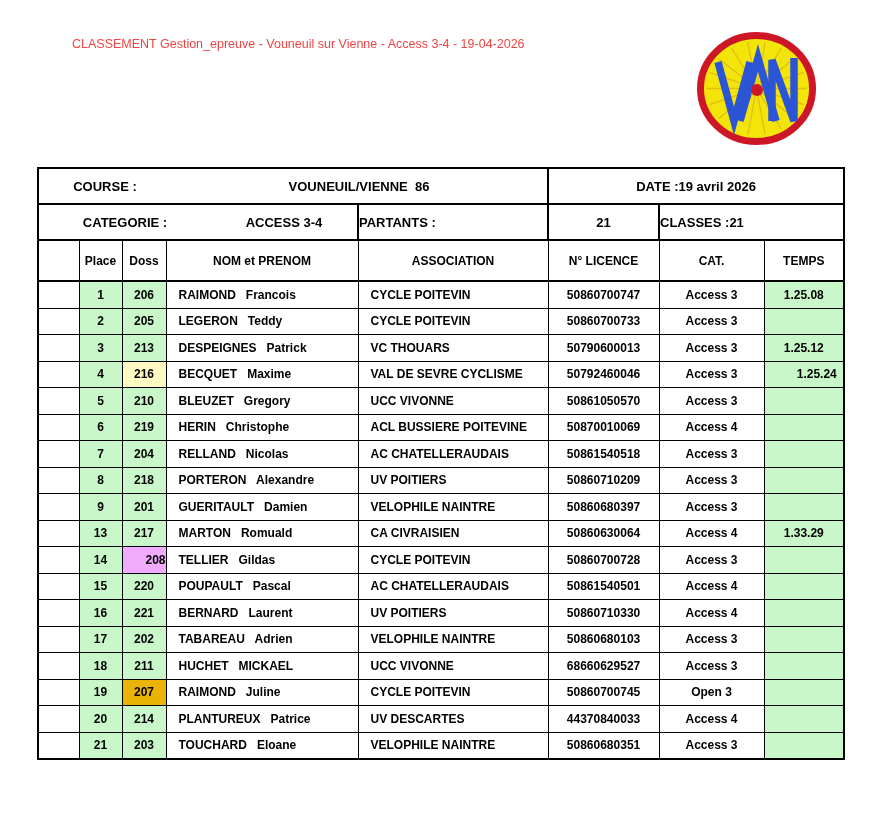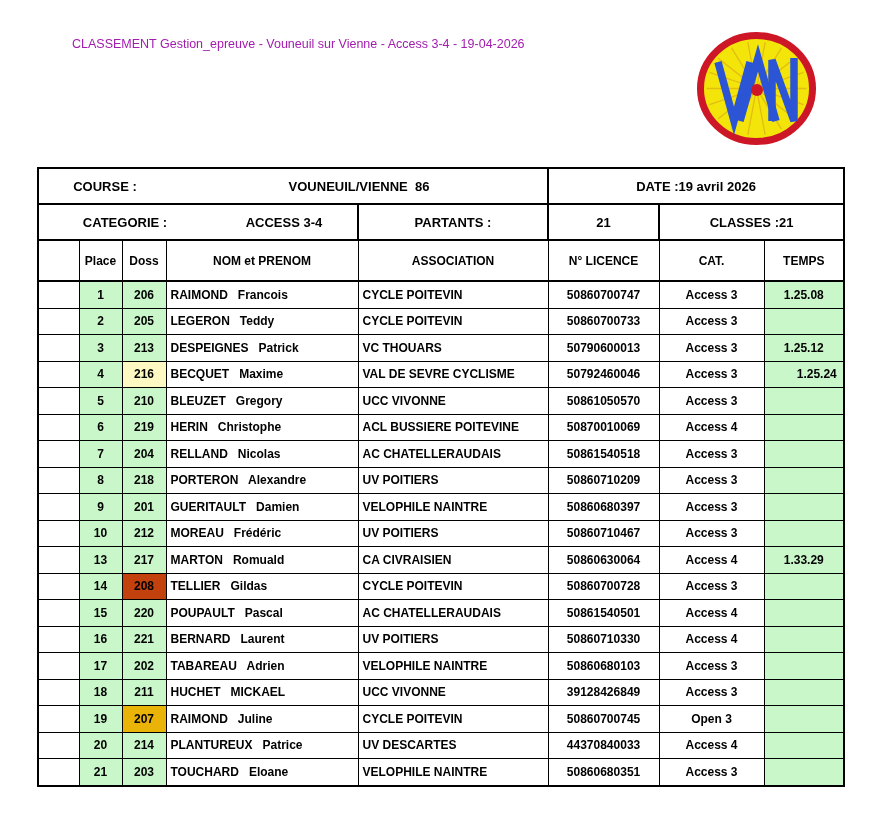--- a/index.html
+++ b/index.html
@@ -2,45 +2,45 @@
 <html><head>
 <meta charset="utf-8">
 <style>
   html,body{margin:0;padding:0;}
   body{
     width:875px;height:839px;position:relative;background:#ffffff;
     font-family:"Liberation Sans","DejaVu Sans",sans-serif;color:#000;
     overflow:hidden;
   }
   .doc-title{
-    position:absolute;left:72px;top:37px;font-size:12.5px;color:#a21caf;
+    position:absolute;left:72px;top:37px;font-size:12.5px;color:#ef4444;
     letter-spacing:0px;white-space:pre;
   }
   .logo{position:absolute;left:697px;top:32px;width:120px;height:114px;}
 
   table.sheet{
     position:absolute;left:37px;top:167px;width:806px;
     border-collapse:collapse;table-layout:fixed;
     border:2px solid #000;
   }
   table.sheet td,table.sheet th{
     border:1px solid #000;vertical-align:middle;overflow:hidden;
     font-weight:bold;font-size:12px;padding:0;
   }
   tr.info-row td{border:2px solid #000;height:34px;font-size:13px;}
   tr.cols-row th{
     border:1px solid #000;border-top:2px solid #000;border-bottom:2px solid #000;
     height:39px;text-align:center;font-size:12px;
   }
   tr.data-row td{height:25.5px;text-align:center;white-space:pre;}
-  tr.data-row td.al{text-align:left;padding-left:4px;}
+  tr.data-row td.al{text-align:left;padding-left:12px;}
   .flex{display:flex;align-items:center;width:100%;}
   .lbl-fixed{display:inline-block;text-align:center;}
   .grow-center{flex:1;text-align:center;}
-  .spread{display:flex;align-items:center;justify-content:center;width:100%;}
+  .spread{display:flex;align-items:center;justify-content:flex-start;width:100%;}
   .gap-right{}
 </style>
 </head>
 <body>
 
 <div class="doc-title">CLASSEMENT Gestion_epreuve - Vouneuil sur Vienne - Access 3-4 - 19-04-2026</div>
 
 <svg class="logo" viewBox="0 0 120 114">
   <ellipse cx="59.5" cy="56.5" rx="56" ry="53" fill="#f3e40a" stroke="#cd1626" stroke-width="7"></ellipse>
   <g stroke="#e2bd12" stroke-width="1.3">
@@ -97,21 +97,21 @@
         </div>
       </td>
     </tr>
     <tr class="info-row">
       <td colspan="4">
         <div class="flex">
           <span class="lbl-fixed" style="width:172px">CATEGORIE :</span>
           <span class="grow-center">ACCESS 3-4</span>
         </div>
       </td>
-      <td style="text-align:center">PARTANTS :</td>
+      <td style="text-align:left">PARTANTS :</td>
       <td style="text-align:center">21</td>
       <td colspan="2">
         <div class="spread">
           <span>CLASSES :</span>
           <span>21</span>
         </div>
       </td>
     </tr>
     <tr class="cols-row">
       <th></th>
@@ -210,42 +210,32 @@
     <td class="hl" style="background: rgb(201, 247, 201);">9</td>
     <td class="hl" style="background: rgb(201, 247, 201);">201</td>
     <td class="al">GUERITAULT   Damien</td>
     <td class="al">VELOPHILE NAINTRE</td>
     <td>50860680397</td>
     <td>Access 3</td>
     <td class="hl" style="background: rgb(201, 247, 201);"></td>
   </tr>
       <tr class="data-row">
     <td></td>
-    <td class="hl" style="background: rgb(201, 247, 201);">10</td>
-    <td class="hl" style="background: rgb(201, 247, 201);">212</td>
-    <td class="al">MOREAU   Frédéric</td>
-    <td class="al">UV POITIERS</td>
-    <td>50860710467</td>
-    <td>Access 3</td>
-    <td class="hl" style="background: rgb(201, 247, 201);"></td>
-  </tr>
-      <tr class="data-row">
-    <td></td>
     <td class="hl" style="background: rgb(201, 247, 201);">13</td>
     <td class="hl" style="background: rgb(201, 247, 201);">217</td>
     <td class="al">MARTON   Romuald</td>
     <td class="al">CA CIVRAISIEN</td>
     <td>50860630064</td>
     <td>Access 4</td>
     <td class="hl" style="background: rgb(201, 247, 201);">1.33.29</td>
   </tr>
       <tr class="data-row">
     <td></td>
     <td class="hl" style="background: rgb(201, 247, 201); margin-left: 20px;">14</td>
-    <td class="hl" style="background: #c2410c;">208</td>
+    <td class="hl" style="background: #f0abfc; text-align: right;">208</td>
     <td class="al">TELLIER   Gildas</td>
     <td class="al">CYCLE POITEVIN</td>
     <td>50860700728</td>
     <td>Access 3</td>
     <td class="hl" style="background: rgb(201, 247, 201);"></td>
   </tr>
       <tr class="data-row">
     <td></td>
     <td class="hl" style="background: rgb(201, 247, 201);">15</td>
     <td class="hl" style="background: rgb(201, 247, 201);">220</td>
@@ -274,21 +264,21 @@
     <td>50860680103</td>
     <td>Access 3</td>
     <td class="hl" style="background: rgb(201, 247, 201);"></td>
   </tr>
       <tr class="data-row">
     <td></td>
     <td class="hl" style="background: rgb(201, 247, 201);">18</td>
     <td class="hl" style="background: rgb(201, 247, 201);">211</td>
     <td class="al">HUCHET   MICKAEL</td>
     <td class="al">UCC VIVONNE</td>
-    <td>39128426849</td>
+    <td>68660629527</td>
     <td>Access 3</td>
     <td class="hl" style="background: rgb(201, 247, 201);"></td>
   </tr>
       <tr class="data-row">
     <td></td>
     <td class="hl" style="background: rgb(201, 247, 201);">19</td>
     <td class="hl" style="background: #eab308;">207</td>
     <td class="al">RAIMOND   Juline</td>
     <td class="al">CYCLE POITEVIN</td>
     <td>50860700745</td>

